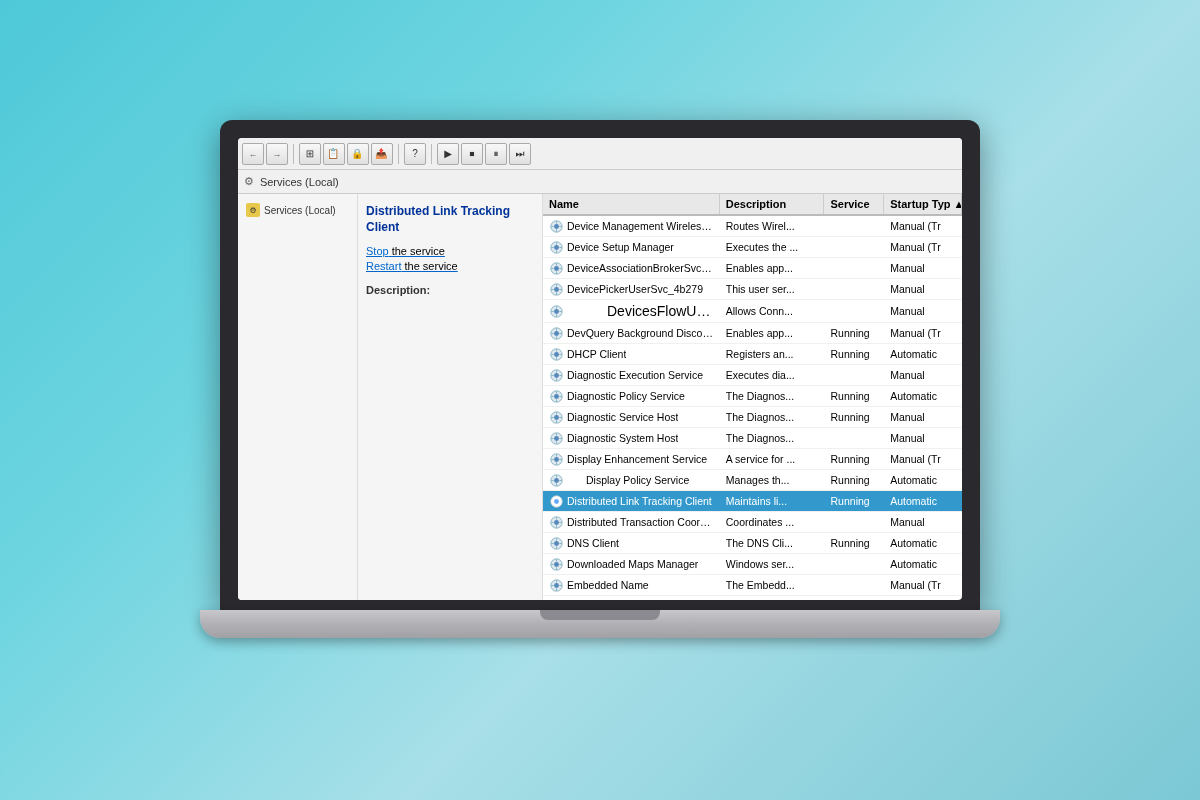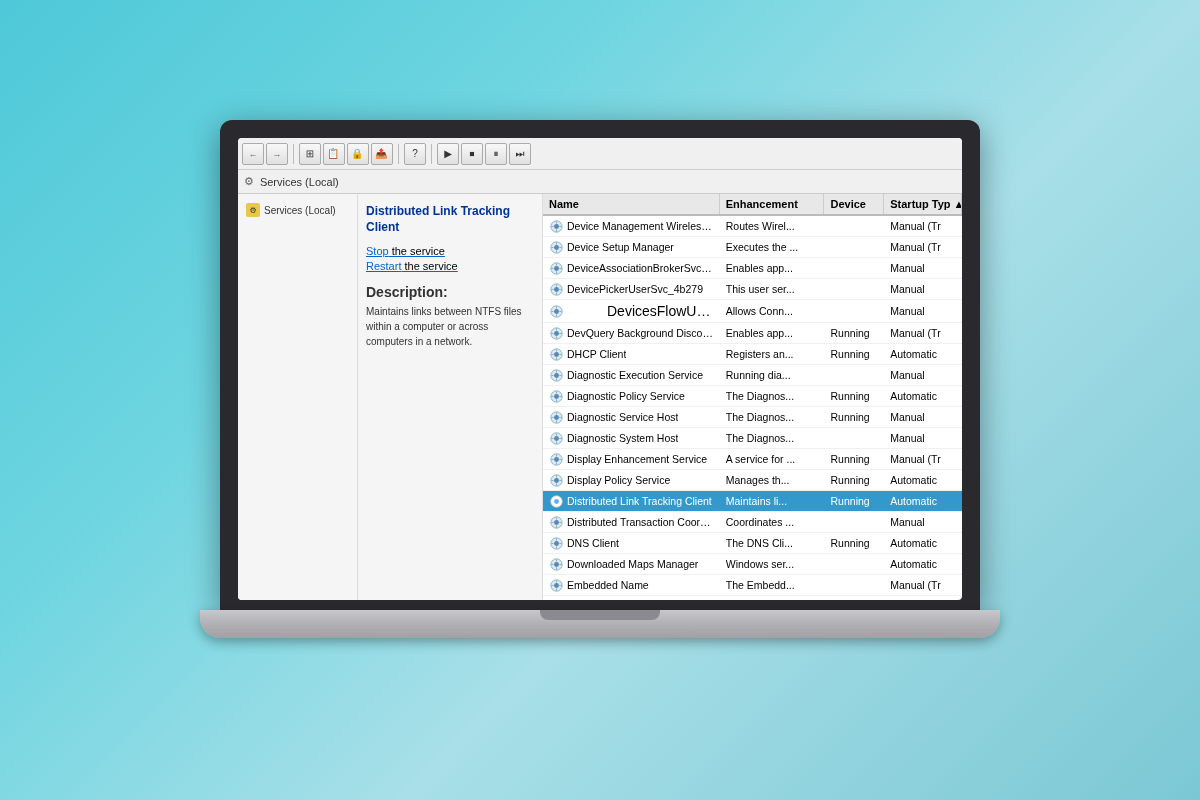--- a/index.html
+++ b/index.html
@@ -147,21 +147,21 @@
     .left-panel-link {
       font-size: 11px;
       color: #0066cc;
       text-decoration: underline;
       cursor: pointer;
       display: block;
       margin-bottom: 3px;
     }
 
     .left-panel-desc-title {
-      font-size: 14px;
+      font-size: 11px;
       font-weight: bold;
       color: #333;
       margin-top: 12px;
       margin-bottom: 4px;
     }
 
     .left-panel-desc {
       font-size: 10px;
       color: #333;
       line-height: 1.5;
@@ -307,29 +307,28 @@
             <div class="nav-icon">⚙</div>
             <span>Services (Local)</span>
           </div>
         </div>
 
         <div class="left-panel">
           <div class="left-panel-title">Distributed Link Tracking Client</div>
           <a class="left-panel-link"><span>Stop</span><span style="color: rgb(0, 0, 0); text-decoration: none;"> the service</span></a>
           <a class="left-panel-link"><span>Restart</span><span style="color: rgb(0, 0, 0); text-decoration: none;"> the service</span></a>
           <div class="left-panel-desc-title">Description:</div>
-          <div class="left-panel-desc">Maintains links between NTFS files within a computer or across computers in a network.</div>
         </div>
 
         <div class="services-list">
 
           <div class="list-header">
             <div class="col-header col-name">Name</div>
-            <div class="col-header col-desc">Enhancement</div>
-            <div class="col-header col-status">Device</div>
+            <div class="col-header col-desc">Description</div>
+            <div class="col-header col-status">Service</div>
             <div class="col-header col-startup">Startup Typ ▲</div>
           </div>
 
           <div class="list-body" id="list-body">
           <div class="list-row">
                 <div class="cell cell-name">
                   <span class="service-icon">
                     <svg viewBox="0 0 16 16" fill="none" xmlns="http://www.w3.org/2000/svg">
     <circle cx="8" cy="8" r="7" fill="#e0e8f0" stroke="#7ab" stroke-width="1"></circle>
     <circle cx="8" cy="8" r="3" fill="#5588bb"></circle>
@@ -436,21 +435,21 @@
                 <div class="cell cell-name">
                   <span class="service-icon">
                     <svg viewBox="0 0 16 16" fill="none" xmlns="http://www.w3.org/2000/svg">
     <circle cx="8" cy="8" r="7" fill="#e0e8f0" stroke="#7ab" stroke-width="1"></circle>
     <circle cx="8" cy="8" r="3" fill="#5588bb"></circle>
     <path d="M8 2v2M8 12v2M2 8h2M12 8h2" stroke="#7ab" stroke-width="1" stroke-linecap="round"></path>
   </svg>
                   </span>
                   <span style="font-size: 10.5px; overflow: hidden; text-overflow: ellipsis; white-space: nowrap; max-width: 165px;">Diagnostic Execution Service</span>
                 </div>
-                <div class="cell cell-desc">Running dia...</div>
+                <div class="cell cell-desc">Executes dia...</div>
                 <div class="cell cell-status"></div>
                 <div class="cell cell-startup">Manual</div>
               </div>
               <div class="list-row">
                 <div class="cell cell-name">
                   <span class="service-icon">
                     <svg viewBox="0 0 16 16" fill="none" xmlns="http://www.w3.org/2000/svg">
     <circle cx="8" cy="8" r="7" fill="#e0e8f0" stroke="#7ab" stroke-width="1"></circle>
     <circle cx="8" cy="8" r="3" fill="#5588bb"></circle>
     <path d="M8 2v2M8 12v2M2 8h2M12 8h2" stroke="#7ab" stroke-width="1" stroke-linecap="round"></path>
@@ -509,21 +508,21 @@
               </div>
               <div class="list-row">
                 <div class="cell cell-name">
                   <span class="service-icon">
                     <svg viewBox="0 0 16 16" fill="none" xmlns="http://www.w3.org/2000/svg">
     <circle cx="8" cy="8" r="7" fill="#e0e8f0" stroke="#7ab" stroke-width="1"></circle>
     <circle cx="8" cy="8" r="3" fill="#5588bb"></circle>
     <path d="M8 2v2M8 12v2M2 8h2M12 8h2" stroke="#7ab" stroke-width="1" stroke-linecap="round"></path>
   </svg>
                   </span>
-                  <span style="font-size: 10.5px; overflow: hidden; text-overflow: ellipsis; white-space: nowrap; max-width: 165px;">Display Policy Service</span>
+                  <span style="font-size: 10.5px; overflow: hidden; text-overflow: ellipsis; white-space: nowrap; max-width: 165px; margin-left: 19px;">Display Policy Service</span>
                 </div>
                 <div class="cell cell-desc">Manages th...</div>
                 <div class="cell cell-status">Running</div>
                 <div class="cell cell-startup">Automatic</div>
               </div>
               <div class="list-row selected">
                 <div class="cell cell-name">
                   <span class="service-icon">
                     <svg viewBox="0 0 16 16" fill="none" xmlns="http://www.w3.org/2000/svg">
     <circle cx="8" cy="8" r="7" fill="#fff" stroke="#ccc" stroke-width="1"></circle>

